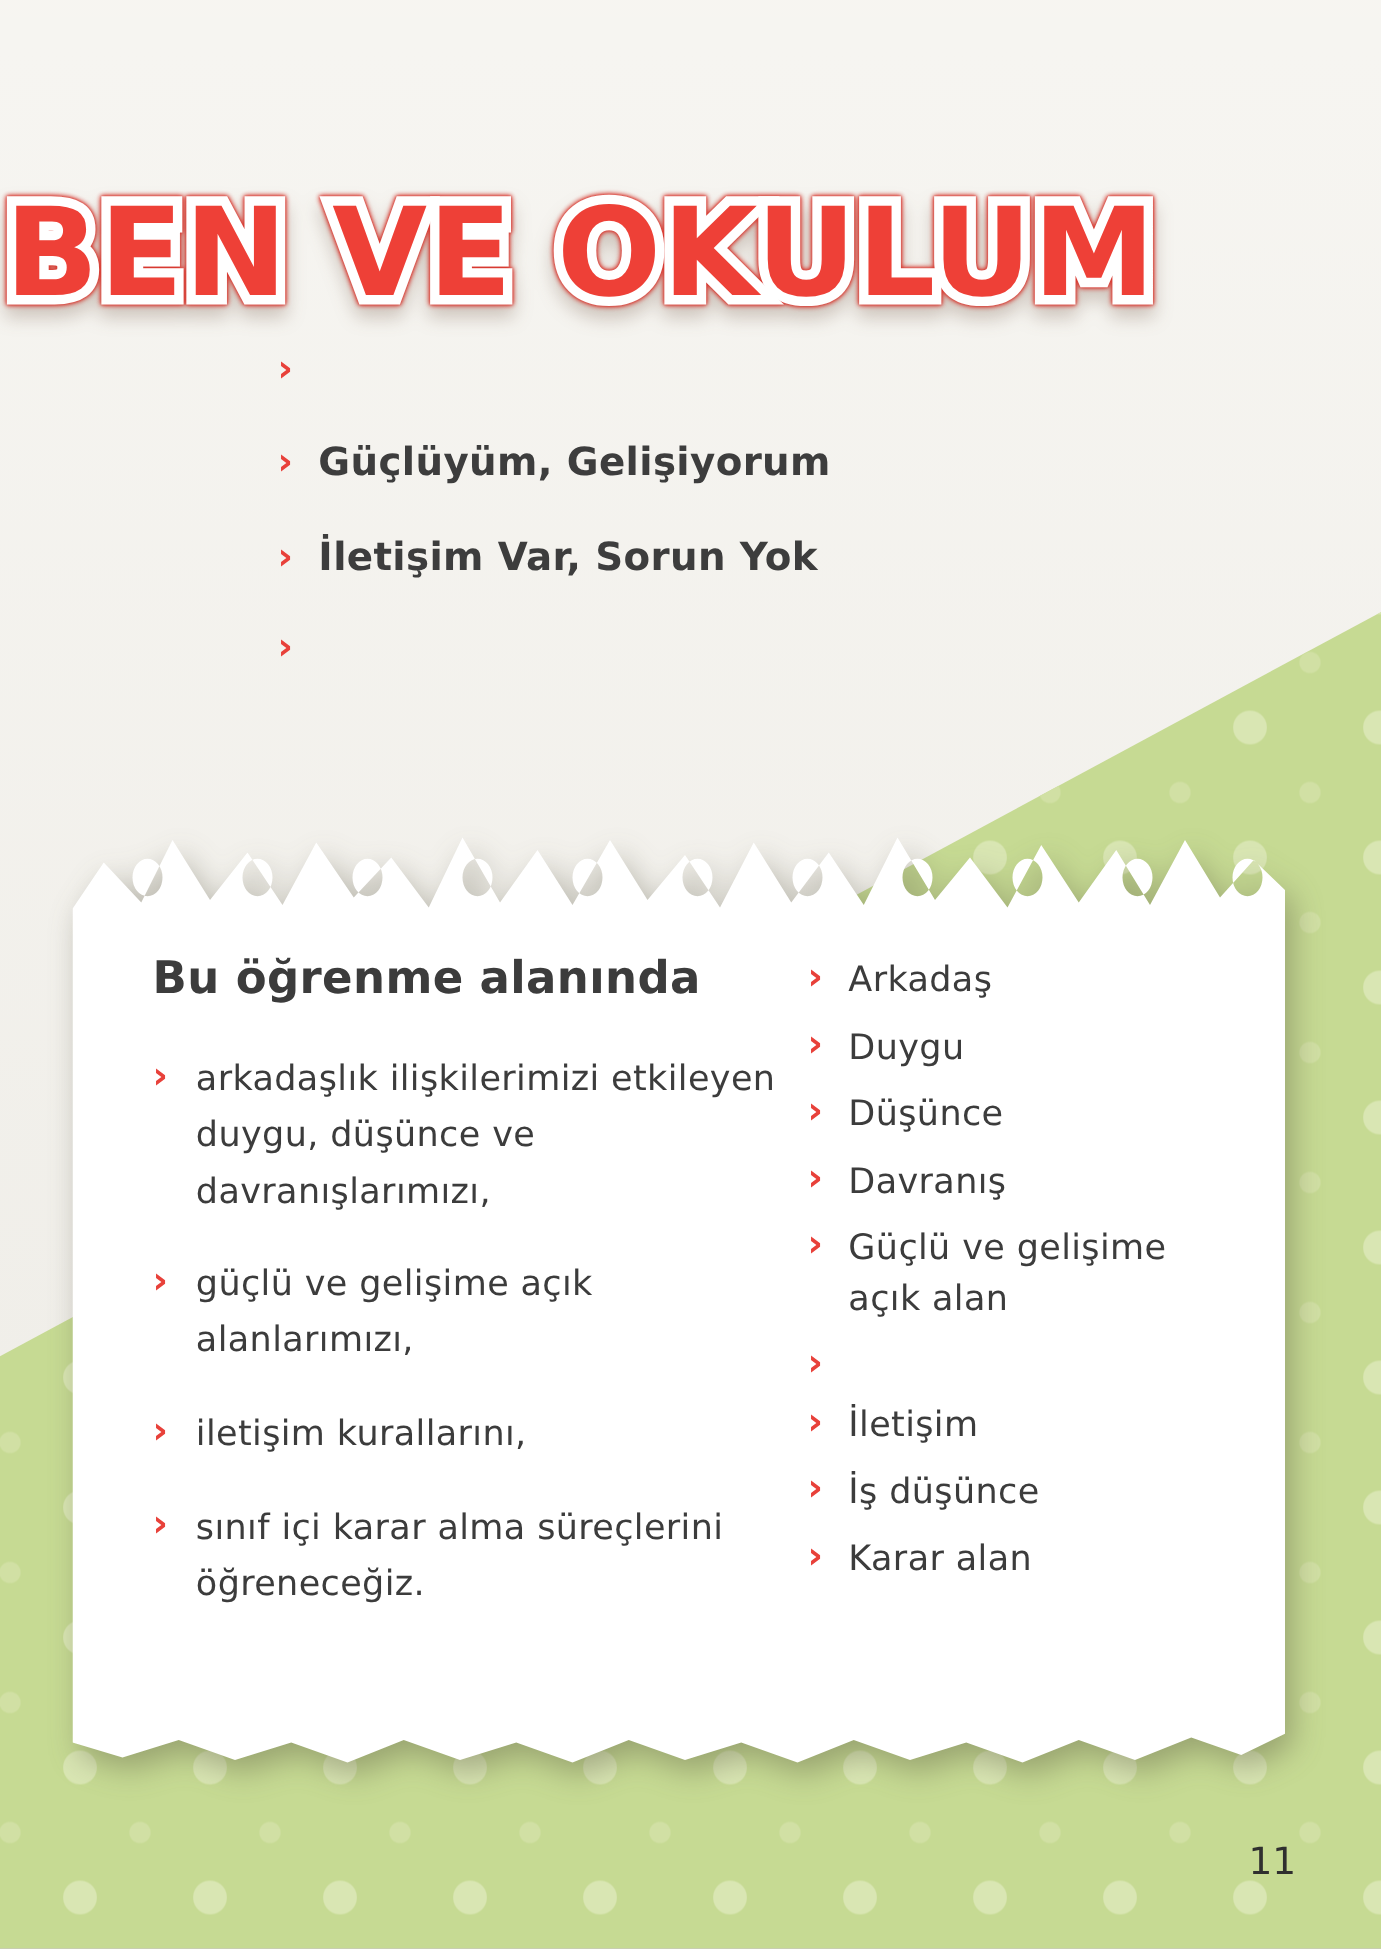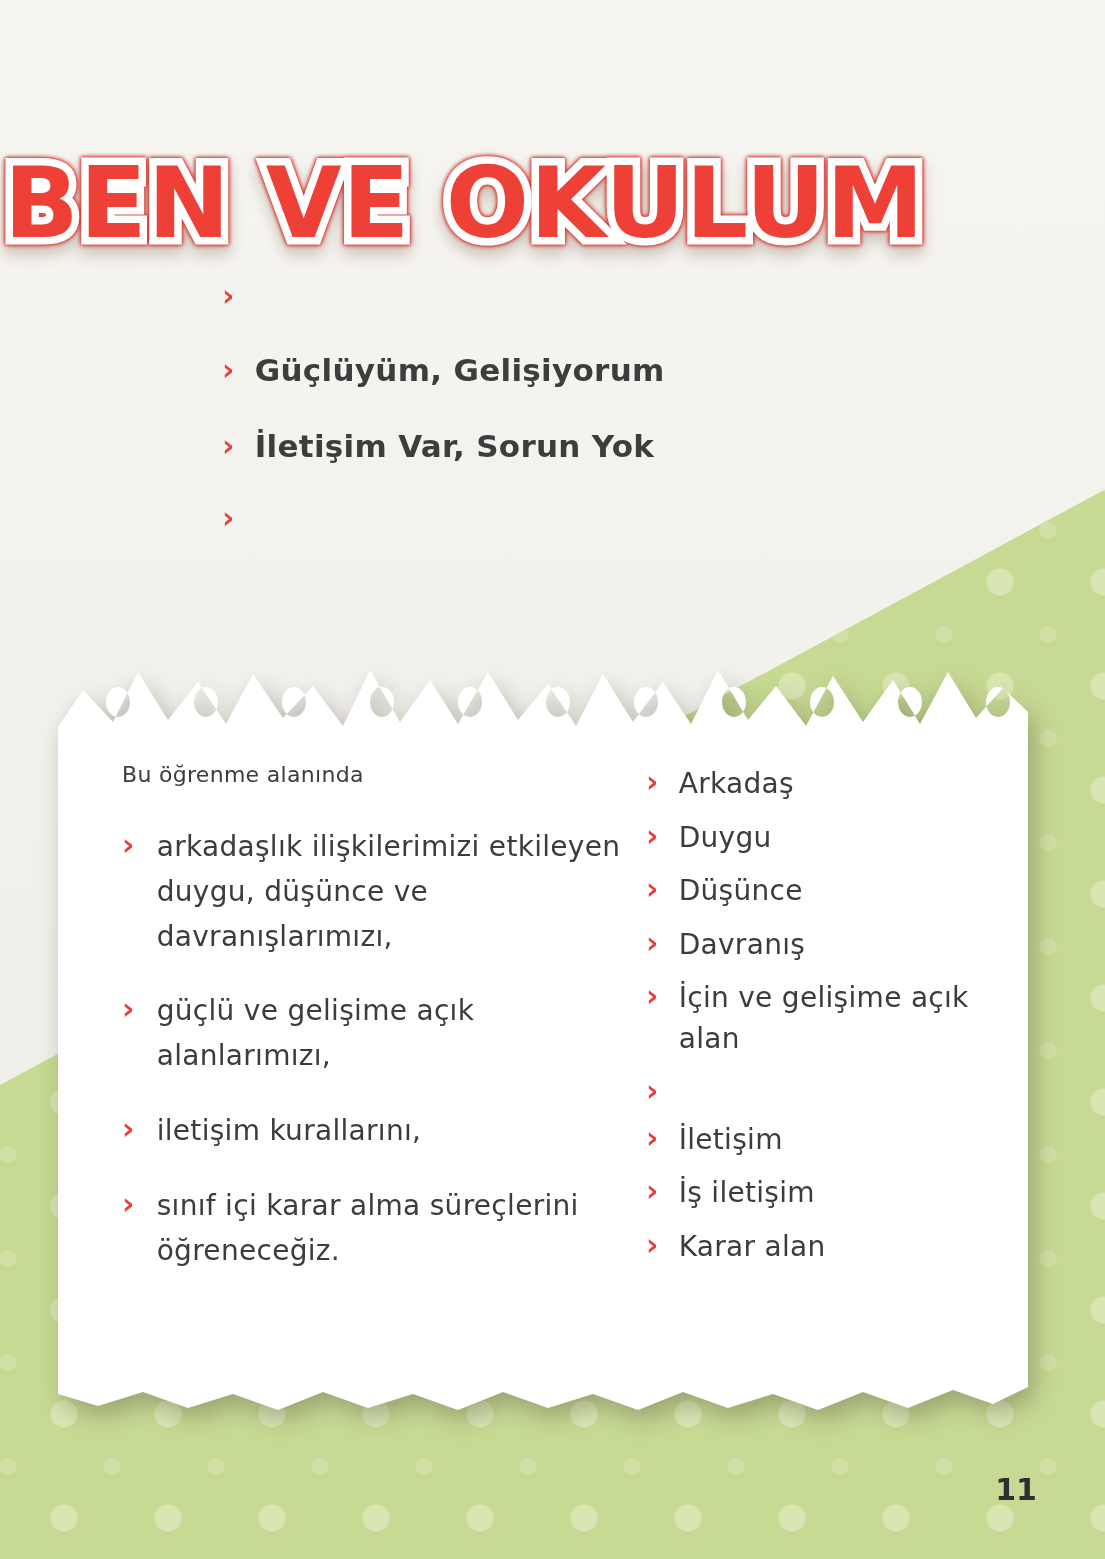--- a/index.html
+++ b/index.html
@@ -100,23 +100,23 @@
     inset:0;
   }
   .note-left{
     position:absolute;
     left:64px;
     top:110px;
     width:520px;
   }
   .note-intro{
     margin:0 0 38px 0;
-    font-size:22px;
+    font-size:36px;
     color:#3c3c3c;
-    font-weight:400;
+    font-weight:700;
     letter-spacing:.3px;
   }
   .note-list, .kw-list{
     margin:0;
     padding:0;
     list-style:none;
   }
   .note-list li{
     display:flex;
     align-items:flex-start;
@@ -159,21 +159,21 @@
     margin-top:4px;
     margin-right:20px;
     flex:0 0 auto;
   }
 
   .pagenum{
     position:absolute;
     right:68px;
     bottom:52px;
     font-size:30px;
-    font-weight:700;
+    font-weight:400;
     color:#2f2f2f;
     z-index:2;
   }
 </style>
 </head>
 <body>
 
 <div class="page">
 
   <div class="green-bg"></div>
@@ -262,32 +262,32 @@
           <li>
             <span class="chev">›</span>
             <span>Düşünce</span>
           </li>
           <li>
             <span class="chev">›</span>
             <span>Davranış</span>
           </li>
           <li>
             <span class="chev">›</span>
-            <span>İçin ve gelişime açık alan</span>
+            <span>Güçlü ve gelişime açık alan</span>
           </li>
           <li>
             <span class="chev">›</span>
           </li>
           <li>
             <span class="chev">›</span>
             <span>İletişim</span>
           </li>
           <li>
             <span class="chev">›</span>
-            <span>İş iletişim</span>
+            <span>İş düşünce</span>
           </li>
           <li>
             <span class="chev">›</span>
             <span>Karar alan</span>
           </li>
         </ul>
       </div>
 
     </div>
   </div>

